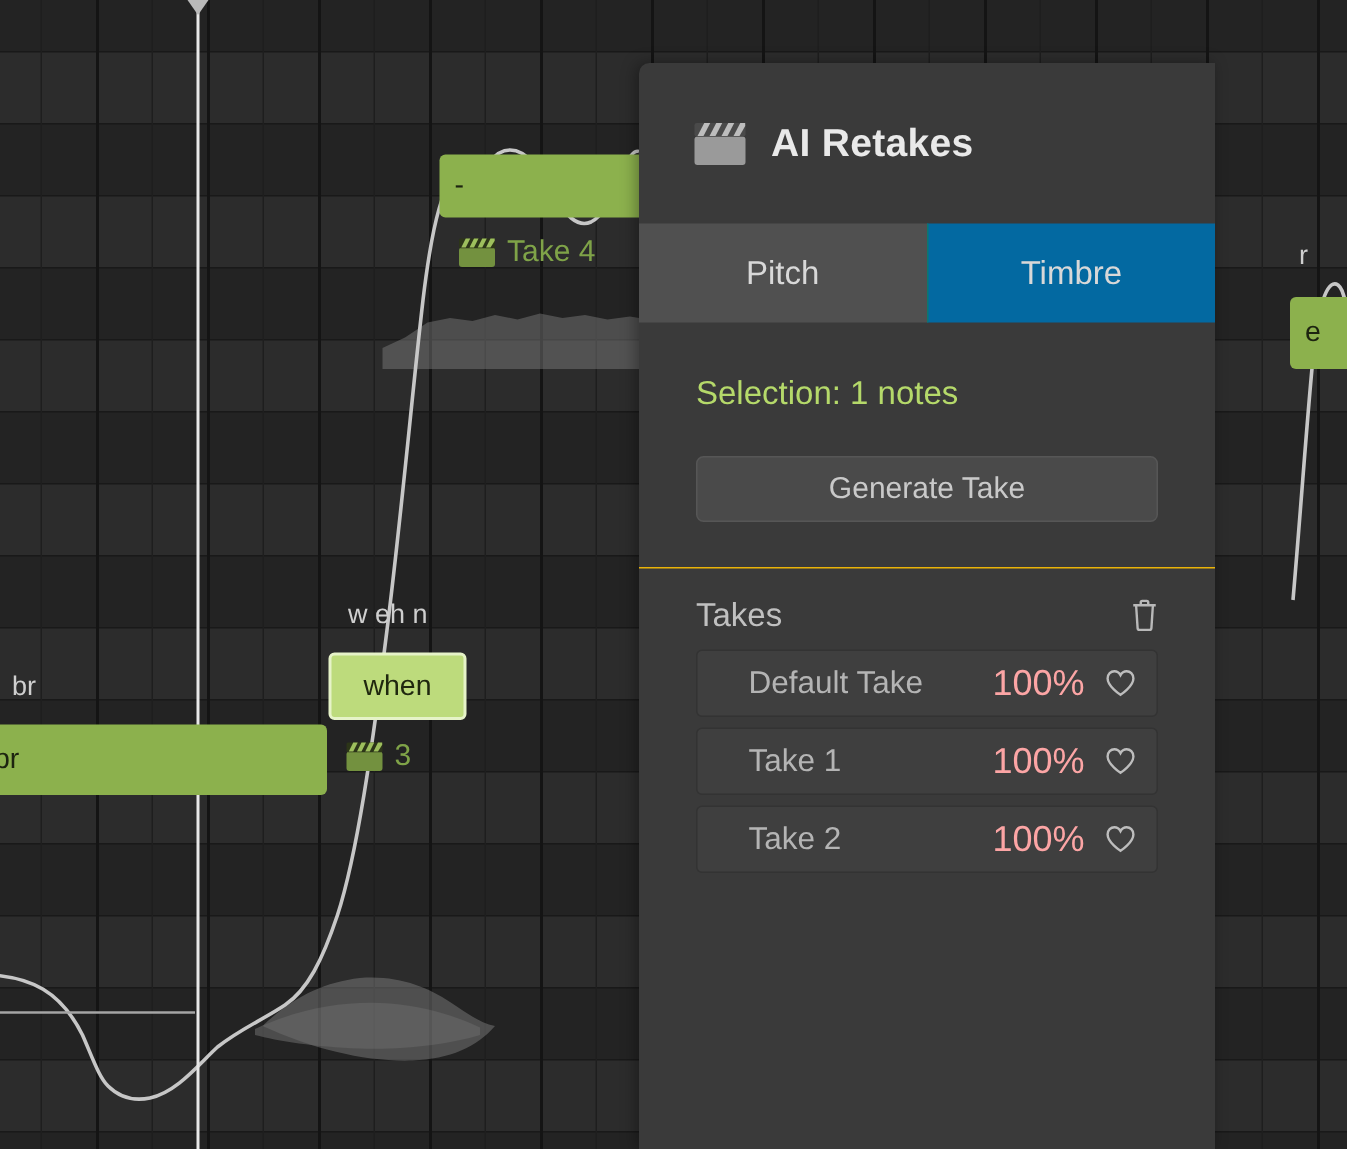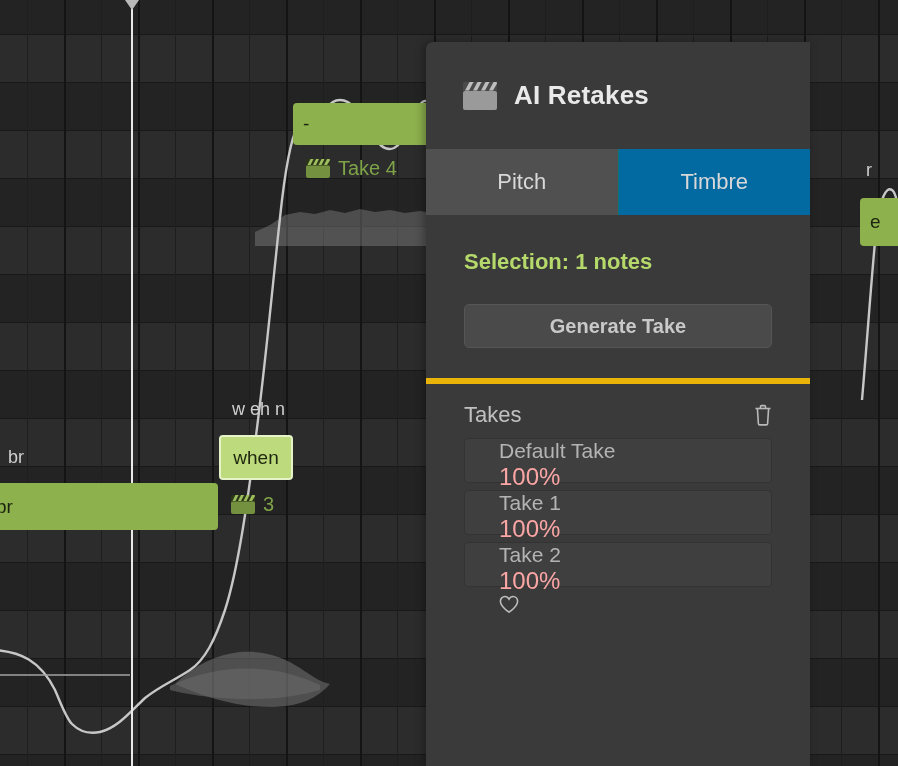--- a/index.html
+++ b/index.html
@@ -79,38 +79,38 @@
   #panel-title { color:#e9e9e9; font-size:26px; font-weight:bold; letter-spacing:.2px; }
 
   #tabs { display:flex; height:66px; }
   .tab {
     flex:1; display:flex; align-items:center; justify-content:center;
     font-size:22px; color:#d8d8d8;
   }
   .tab.active { background:#505050; }
   .tab.inactive { background:#0369a1; border-left:1px solid #0f766e; }
 
-  #gen-section { padding:34px 38px 30px 38px; border-bottom:6px solid #eab308;font-weight:bold; }
+  #gen-section { padding:34px 38px 30px 38px; border-bottom:1px solid #eab308; }
   #selection-text { color:#b5d96a; font-size:22px; margin-bottom:29px; }
   #generate-take {
     display:block; width:100%; height:44px; line-height:42px;
     text-align:center; font-size:20px; color:#c9c9c9;
     background:#4a4a4a; border:1px solid #565656; border-radius:5px;
   }
 
   #takes-section { padding:18px 38px 0 38px; }
   #takes-head { display:flex; align-items:center; justify-content:space-between; margin-bottom:10px; }
   #takes-title { color:#c0c0c0; font-size:22px; }
   .trash { width:18px; height:22px; position:relative; display:block; }
 
   .take-row {
     position:relative; height:45px; margin-bottom:7px;
     background:#3f3f3f; border:1px solid #333; border-radius:4px;
-    display:flex; padding:0 14px 0 34px;
-    color:#b4b4b4; font-size:21px;flex-direction:column;
+    display:flex; align-items:center; padding:0 14px 0 34px;
+    color:#b4b4b4; font-size:21px;
   }
   .take-row .tname { flex:1; }
   .take-row .tpct { margin-right:14px; color:#fca5a5; font-size:24px; }
   .heart { width:20px; height:19px; flex:none; }
 
   .take-row.expanded {
     display:block; height:auto; padding:0; overflow:hidden;
     background:#474747; border-color:#3b3b3b;
   }
   .take-row.expanded .accent {
@@ -229,21 +229,21 @@
     <div id="phonemes">
         <div class="phoneme" style="left: 232px; top: 399px;">w eh n</div>
         <div class="phoneme" style="left: 8px; top: 447px;">br</div>
         <div class="phoneme" style="left: 866px; top: 160px;">r</div>
       </div>
 
     <div id="notes">
         <div class="note" style="left: 293px; top: 103px; width: 186px; height: 42px;">
           <span>-</span>
         </div>
-        <div class="note selected" style="left: 219px; top: 435px; width: 74px; height: 45px;">
+        <div class="note selected" style="left: 219px; top: 435px; width: 92px; height: 45px;">
           <span>when</span>
         </div>
         <div class="note" style="left: -14px; top: 483px; width: 232px; height: 47px;">
           <span>br</span>
         </div>
         <div class="note" style="left: 860px; top: 198px; width: 60px; height: 48px;">
           <span>e</span>
         </div>
       </div>
 

